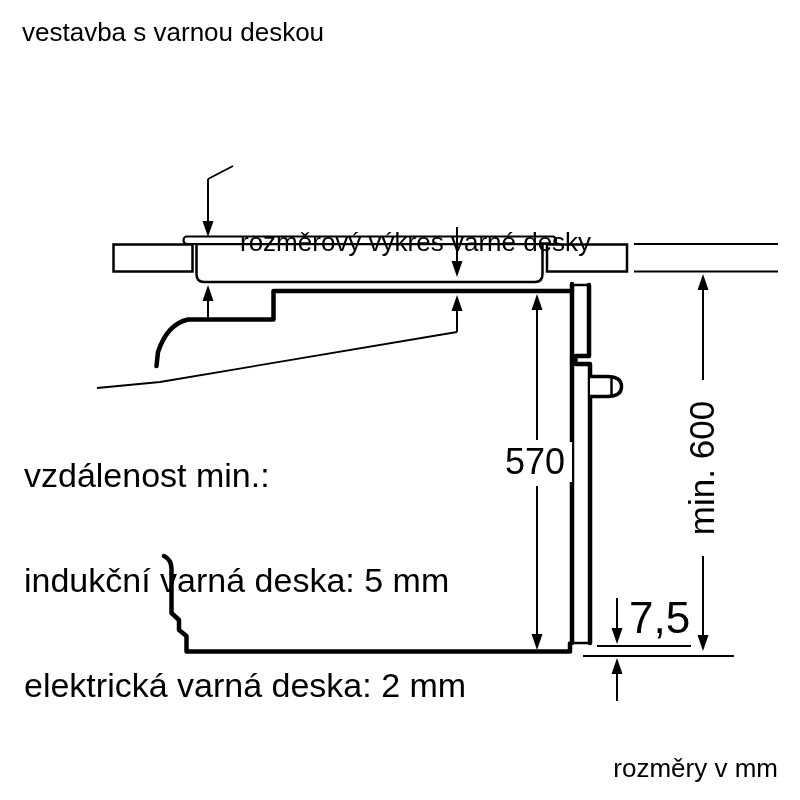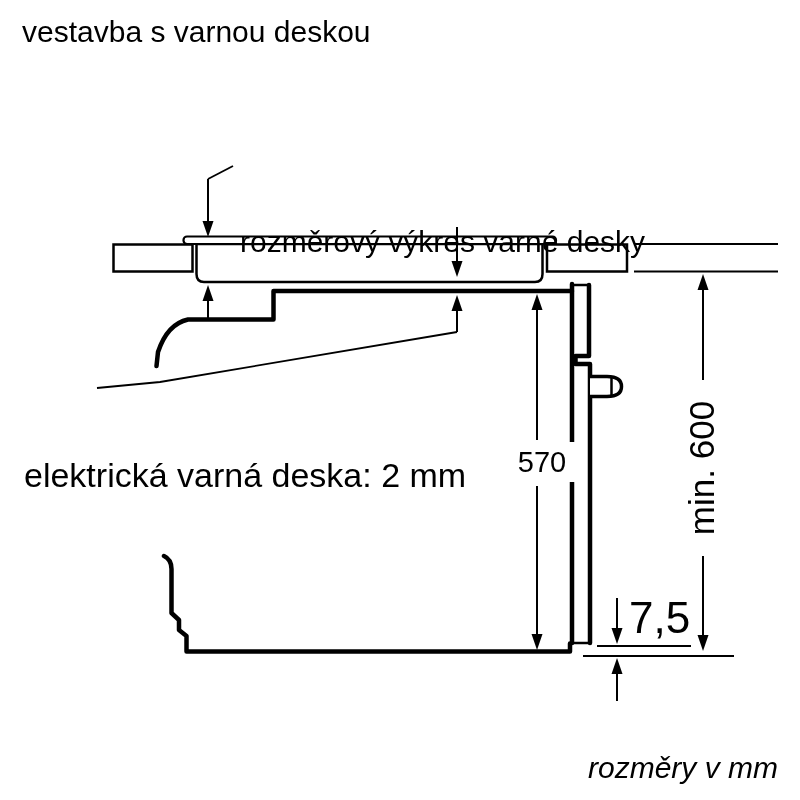--- a/index.html
+++ b/index.html
@@ -2,32 +2,32 @@
 <html><head>
 <meta charset="utf-8">
 <style>
   html,body{margin:0;padding:0;}
   body{
     width:800px;height:800px;position:relative;overflow:hidden;
     background:var(--bg,#ffffff);
     font-family:"Liberation Sans", sans-serif;
     color:var(--line,#000000);
   }
-  .txt{position:absolute;font-size:30px;line-height:40px;white-space:pre;color:var(--line,#000);}
+  .txt{position:absolute;font-size:26px;line-height:40px;white-space:pre;color:var(--line,#000);}
   #title{left:22px;top:12px;}
   #annotation{left:240px;top:142px;line-height:40px;}
   #note{left:24px;top:388px;line-height:35px;font-size:34px;}
-  #dim570{left:498px;top:442px;width:74px;text-align:center;font-size:29px;background:var(--bg,#fff);margin-left:7px;}
+  #dim570{left:498px;top:442px;width:74px;text-align:center;font-size:36px;background:var(--bg,#fff);}
   #dim75{left:629px;top:598px;font-size:44px;background:var(--bg,#fff);}
   #dim600{
     left:611px;top:449px;width:182px;height:38px;text-align:center;
     font-size:35px;line-height:38px;
     transform:rotate(-90deg);transform-origin:50% 50%;
   }
-  #footer{right:22px;top:748px;text-align:right;font-style:italic;}
+  #footer{right:22px;top:748px;text-align:right;}
   svg{position:absolute;left:0;top:0;}
   .thick{stroke:var(--line,#000);stroke-width:4.5;fill:none;stroke-linejoin:round;stroke-linecap:round;}
   .med{stroke:var(--line,#000);stroke-width:2.5;fill:none;}
   .thin{stroke:var(--line,#000);stroke-width:2;fill:none;}
   .leader{stroke:var(--line,#000);stroke-width:1.8;fill:none;}
   .whitefill{fill:var(--bg,#fff);}
   .head{fill:var(--line,#000);stroke:none;}
 </style>
 </head>
 <body style="--line: #000000; --bg: #ffffff;">
@@ -119,20 +119,22 @@
   </g>
 </svg>
 
 <div class="txt" id="title">vestavba s varnou deskou</div>
 
 <div class="txt" id="annotation">
   <div>rozměrový výkres varné desky</div>
 </div>
 
 <div class="txt" id="note">
+  <div>vzdálenost min.:</div>
+  <div>indukční varná deska: 5 mm</div>
   <div>elektrická varná deska: 2 mm</div>
 </div>
 
 <div class="txt" id="dim570">570</div>
 <div class="txt" id="dim600">min. 600</div>
 <div class="txt" id="dim75">7,5</div>
 
 <div class="txt" id="footer">rozměry v mm</div>
 
 </body></html>

